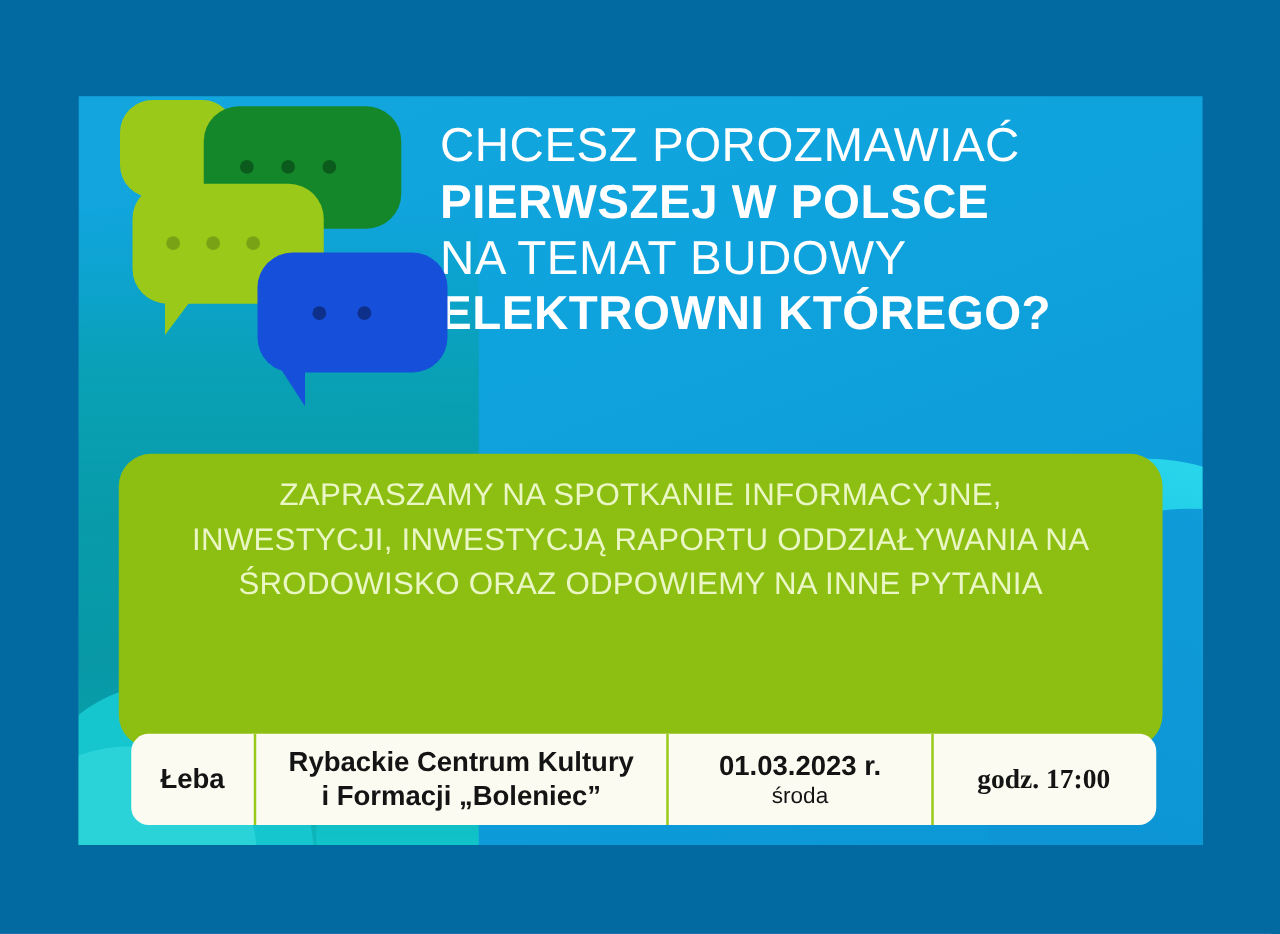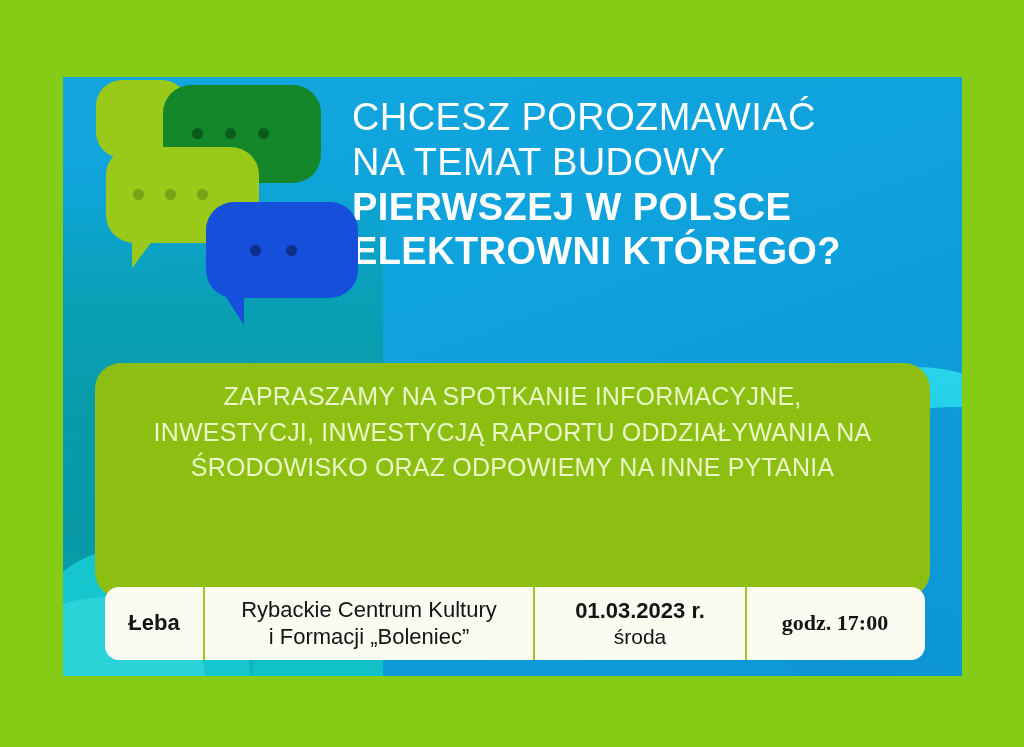--- a/index.html
+++ b/index.html
@@ -11,21 +11,21 @@
     width: 1024px;
     height: 747px;
     overflow: hidden;
     font-family: "Liberation Sans", sans-serif;
   }
 
   #stage {
     position: relative;
     width: 1024px;
     height: 747px;
-    background: #84cc16;
+    background: #0369a1;
   }
 
   
   #poster {
     position: absolute;
     left: 63px;
     top: 77px;
     width: 899px;
     height: 599px;
     overflow: hidden;
@@ -256,22 +256,22 @@
   .info-cell + .info-cell {
     border-left: 2px solid #9ac91a;
   }
   .cell-place  { width: 98px; }
   .cell-venue  { width: 330px; }
   .cell-date   { width: 212px; }
   .cell-time   { width: 178px; font-family: Liberation Serif, serif; }
 
   .line-bold   { font-weight: 700; font-size: 22px; }
   .line-normal { font-weight: 400; font-size: 22px; }
-  .cell-venue .line-normal { font-size: 22px; }
-  .cell-date .line-normal  { font-size: 21px; }
+  .cell-venue .line-normal { font-size: 22px; font-weight: bold; }
+  .cell-date .line-normal  { font-size: 18px; }
 </style>
 </head>
 <body>
 
 <div id="stage">
 
   <div id="poster">
 
     <div class="bg-swoosh"></div>
     <div class="bg-swoosh-mask"></div>
@@ -305,22 +305,22 @@
         <div class="dots">
           <div class="dot"></div>
           <div class="dot"></div>
         </div>
       </div>
       <div class="tail tail-blue"></div>
     </div>
 
     <div id="headline">
       <div class="hl-line light">CHCESZ POROZMAWIAĆ</div>
+      <div class="hl-line bold">PIERWSZEJ W POLSCE</div>
       <div class="hl-line light">NA TEMAT BUDOWY</div>
-      <div class="hl-line bold">PIERWSZEJ W POLSCE</div>
       <div class="hl-line bold">ELEKTROWNI KTÓREGO?</div>
     </div>
 
     <div id="green-panel">
       <div class="body-line">ZAPRASZAMY NA SPOTKANIE INFORMACYJNE,</div>
       <div class="body-line">INWESTYCJI, INWESTYCJĄ RAPORTU ODDZIAŁYWANIA NA</div>
       <div class="body-line">ŚRODOWISKO ORAZ ODPOWIEMY NA INNE PYTANIA</div>
     </div>
 
     <div id="info-bar">

